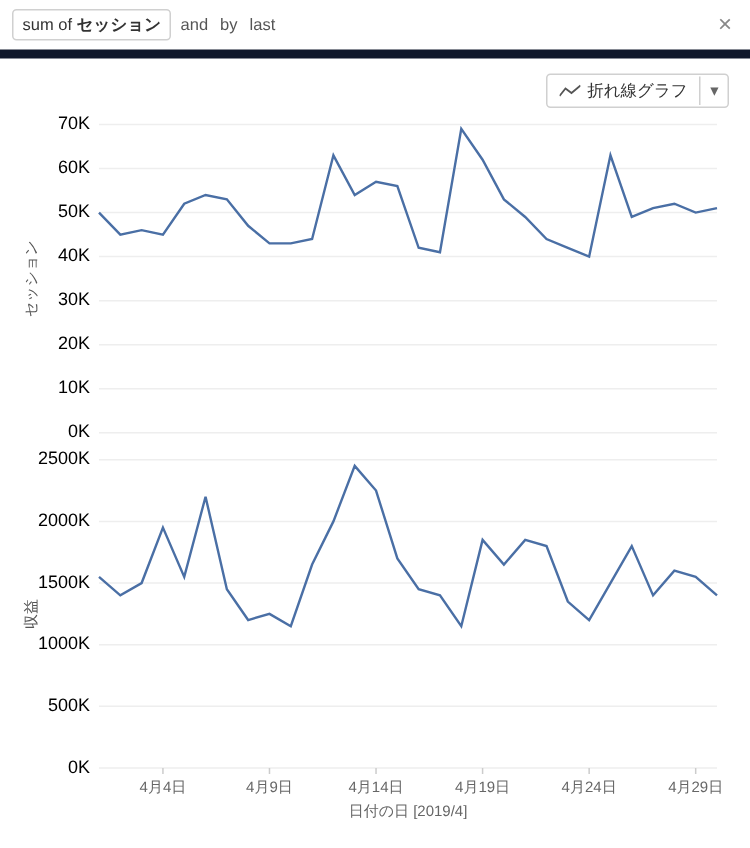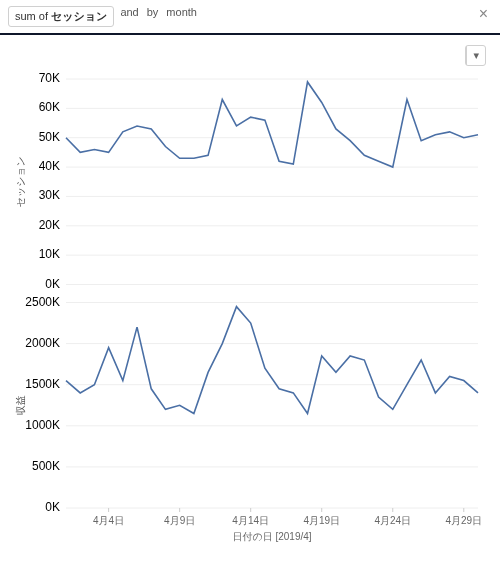--- a/index.html
+++ b/index.html
@@ -1,17 +1,17 @@
 <!DOCTYPE html>
 <html><head>
 <meta charset="utf-8">
 <style>
   html,body{margin:0;padding:0;font-family:"Helvetica Neue",Arial,sans-serif;color:#333;font-size:12px;background:#fff}
   .wrap{width:500px;height:565px;position:relative;box-sizing:border-box}
-  .querybar{display:flex;align-items:flex-start;gap:4px;padding:6px 8px;border-bottom:2px solid #0f172a;flex-wrap:wrap}
+  .querybar{display:flex;align-items:center;gap:4px;padding:6px 8px;border-bottom:6px solid #0f172a;flex-wrap:wrap}
   .pill{border:1px solid #d0d0d0;border-radius:3px;padding:2px 6px;font-size:11px;background:#fff;white-space:nowrap}
   .pill b{font-weight:600}
   .conj{font-size:11px;color:#555;padding:0 2px}
   .close-x{margin-left:auto;color:#888;font-size:16px;line-height:1;cursor:pointer;padding:0 4px}
   .chartarea{position:relative;padding:8px 10px 4px 10px;box-sizing:border-box}
   .type-select{position:absolute;right:14px;top:10px;display:flex;align-items:center;border:1px solid #d0d0d0;border-radius:3px;background:#fff;font-size:11px}
   .type-select .lbl{padding:3px 8px;display:flex;align-items:center;gap:4px}
   .type-select .caret{border-left:1px solid #d0d0d0;padding:3px 6px;color:#666}
   .mini-line{width:14px;height:10px;display:inline-block}
   svg{display:block}
@@ -24,26 +24,32 @@
 <body>
 
 <div class="wrap">
 
   <div class="querybar">
     <span class="pill">
       <span>sum of </span><b>セッション</b>
     </span>
     <span class="conj">and</span>
     <span class="conj">by</span>
-    <span class="conj">month</span>
+    <span class="conj">last</span>
     <span class="close-x">×</span>
   </div>
 
   <div class="chartarea">
     <div class="type-select">
+      <span class="lbl">
+        <svg class="mini-line" viewBox="0 0 14 10">
+            <polyline points="0,8 4,3 8,6 14,1" fill="none" stroke="#555" stroke-width="1.2"></polyline>
+          </svg>
+        <span>折れ線グラフ</span>
+      </span>
       <span class="caret">▾</span>
     </div>
 
     <svg id="chart-svg" width="480" height="505" viewBox="0 0 480 505">
         <line x1="56" x2="468" y1="241.5" y2="241.5" stroke="#eee"></line>
         <text x="50" y="244.5" text-anchor="end" class="axis">0K</text>
         <line x1="56" x2="468" y1="212.14285714285714" y2="212.14285714285714" stroke="#eee"></line>
         <text x="50" y="215.14285714285714" text-anchor="end" class="axis">10K</text>
         <line x1="56" x2="468" y1="182.78571428571428" y2="182.78571428571428" stroke="#eee"></line>
         <text x="50" y="185.78571428571428" text-anchor="end" class="axis">20K</text>

